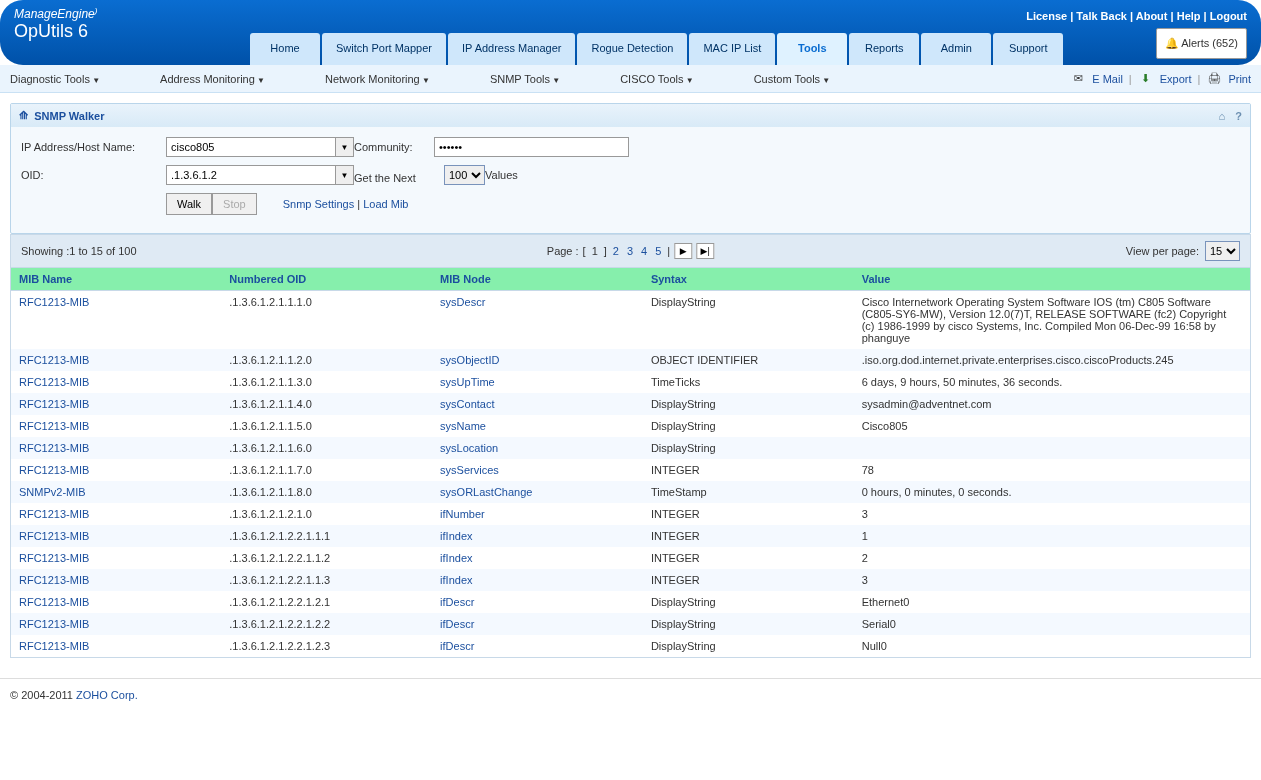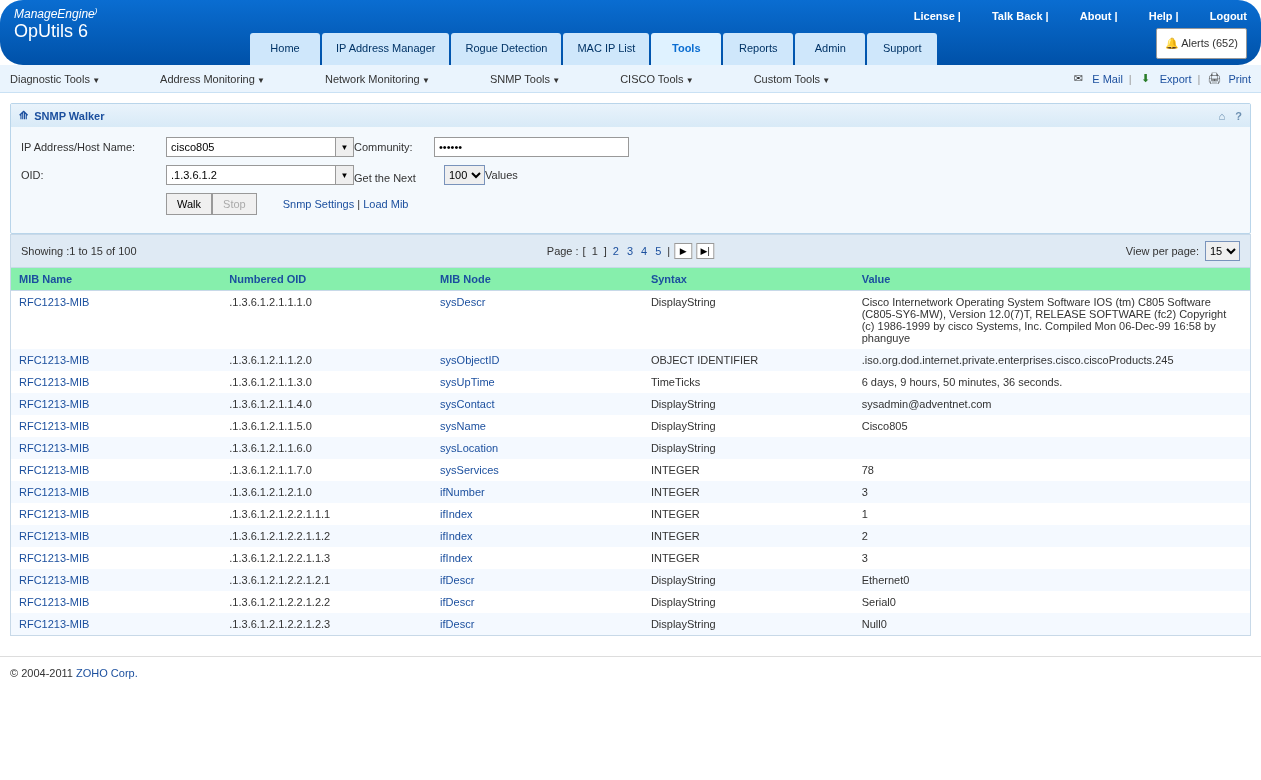--- a/index.html
+++ b/index.html
@@ -3,21 +3,21 @@
 <meta charset="utf-8">
 <style>
 * { margin: 0; padding: 0; box-sizing: border-box; }
 body { font-family: Verdana, Arial, sans-serif; font-size: 11px; color: #333; background: #fff; }
 .header { background: linear-gradient(to bottom, #0a6dd1, #0051a8); height: 65px; position: relative; border-radius: 23px; }
 .logo { position: absolute; top: 6px; left: 14px; color: #fff; }
 .logo .brand { font-size: 12px; font-style: italic; }
 .logo .brand sup { font-size: 8px; }
 .logo .product { font-size: 18px; font-weight: 300; }
 .top-links { position: absolute; top: 10px; right: 14px; color: #fff; font-weight: bold; font-size: 11px; }
-.top-links a { color: #fff; text-decoration: none; margin-left: 28px; }
+.top-links a { color: #fff; text-decoration: none; }
 .nav-tabs { position: absolute; bottom: 0; left: 250px; display: flex; gap: 2px; }
 .nav-tabs .tab { background: #fff; color: #0a6dd1; border-top-left-radius: 3px; border-top-right-radius: 3px; padding: 6px 14px; min-width: 70px; text-align: center; font-size: 11px; font-weight: bold; cursor: pointer; line-height: 1.2; display: flex; align-items: center; justify-content: center; height: 32px; }
 .nav-tabs .tab.inactive { background: #cfe7fb; color: #003366; font-weight: normal; }
 .nav-tabs .tab.active { background: #dff2ff; }
 .alerts-badge { position: absolute; right: 14px; bottom: 6px; background: #fff; border: 1px solid #999; border-radius: 2px; padding: 8px 8px; color: #333; }
 .alerts-badge .icon { color: #d00; }
 .subnav { background: #eaf4fd; height: 28px; border-bottom: 1px solid #c9e1f4; display: flex; align-items: center; padding: 0 10px; font-size: 11px; }
 .subnav .menu-item { margin-right: 60px; cursor: pointer; }
 .subnav .menu-item::after { content: " ▼"; font-size: 8px; }
 .subnav .spacer { flex: 1; }
@@ -68,20 +68,21 @@
   </div>
   <div class="top-links">
     <a href="#">License</a> |
     <a href="#">Talk Back</a> |
     <a href="#">About</a> |
     <a href="#">Help</a> |
     <a href="#">Logout</a>
   </div>
   <div class="nav-tabs" id="nav-tabs">
       <div class="tab inactive">Home</div>
+      <div class="tab inactive">Switch Port Mapper</div>
       <div class="tab inactive">IP Address Manager</div>
       <div class="tab inactive">Rogue Detection</div>
       <div class="tab inactive">MAC IP List</div>
       <div class="tab active">Tools</div>
       <div class="tab inactive">Reports</div>
       <div class="tab inactive">Admin</div>
       <div class="tab inactive">Support</div>
     </div>
   <div class="alerts-badge">
     <span class="icon">🔔</span>
@@ -228,20 +229,27 @@
           <td></td>
         </tr>
         <tr>
           <td class="link">RFC1213-MIB</td>
           <td>.1.3.6.1.2.1.1.7.0</td>
           <td class="link">sysServices</td>
           <td>INTEGER</td>
           <td>78</td>
         </tr>
         <tr>
+          <td class="link">SNMPv2-MIB</td>
+          <td>.1.3.6.1.2.1.1.8.0</td>
+          <td class="link">sysORLastChange</td>
+          <td>TimeStamp</td>
+          <td>0 hours, 0 minutes, 0 seconds.</td>
+        </tr>
+        <tr>
           <td class="link">RFC1213-MIB</td>
           <td>.1.3.6.1.2.1.2.1.0</td>
           <td class="link">ifNumber</td>
           <td>INTEGER</td>
           <td>3</td>
         </tr>
         <tr>
           <td class="link">RFC1213-MIB</td>
           <td>.1.3.6.1.2.1.2.2.1.1.1</td>
           <td class="link">ifIndex</td>

